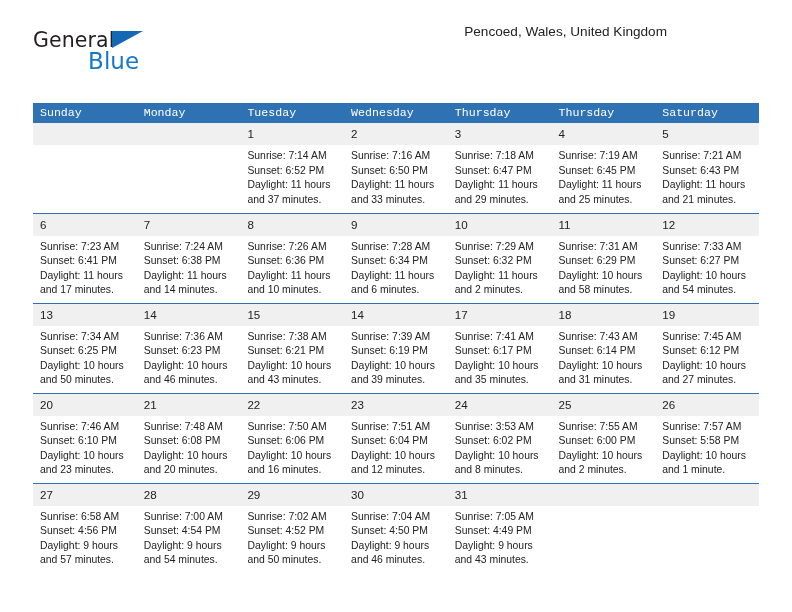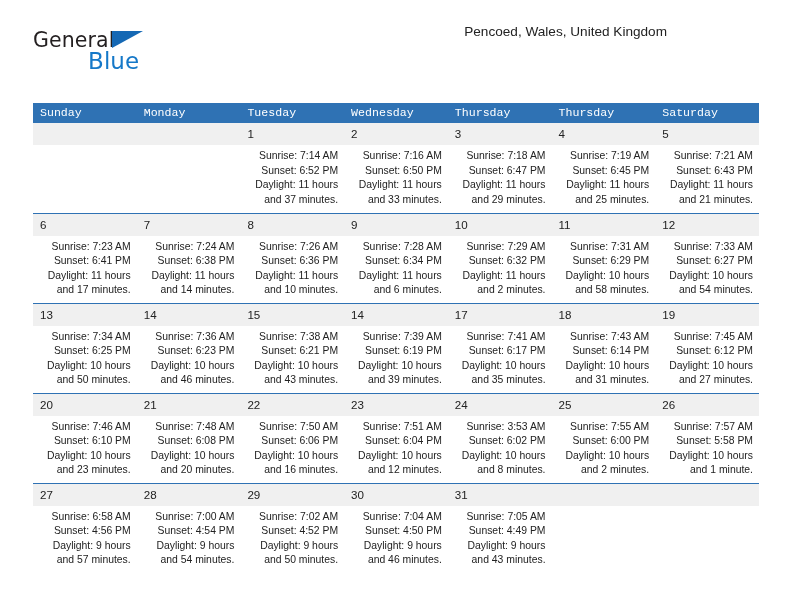--- a/index.html
+++ b/index.html
@@ -136,21 +136,20 @@
   }
   .daynum.empty {
     color: transparent;
   }
 
   .info {
     padding: 4px 6px 0 7px;
     font-size: 10.4px;
     line-height: 14.6px;
     color: #222222;
-    text-align: right;
   }
   .info div { white-space: nowrap; }
 </style>
 </head>
 <body>
 
 <div class="page">
 
   <div class="top">
 

